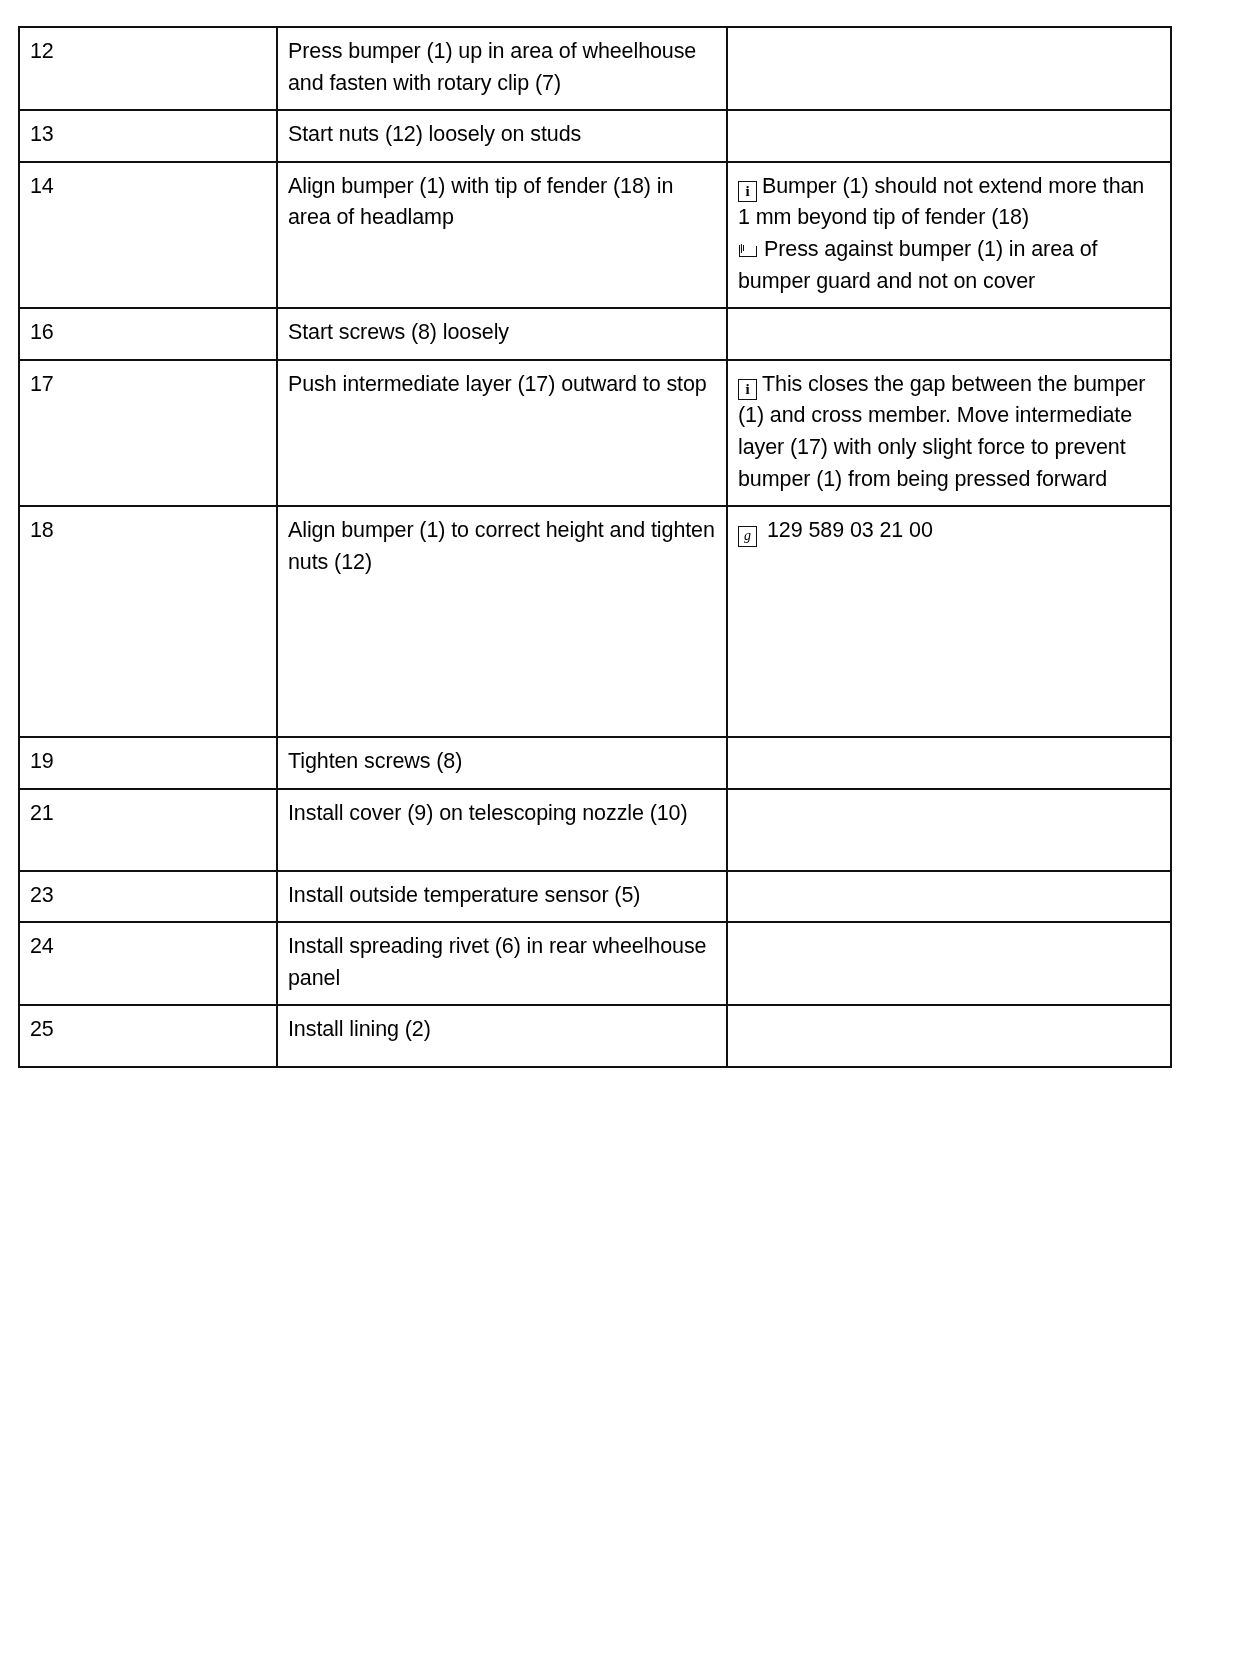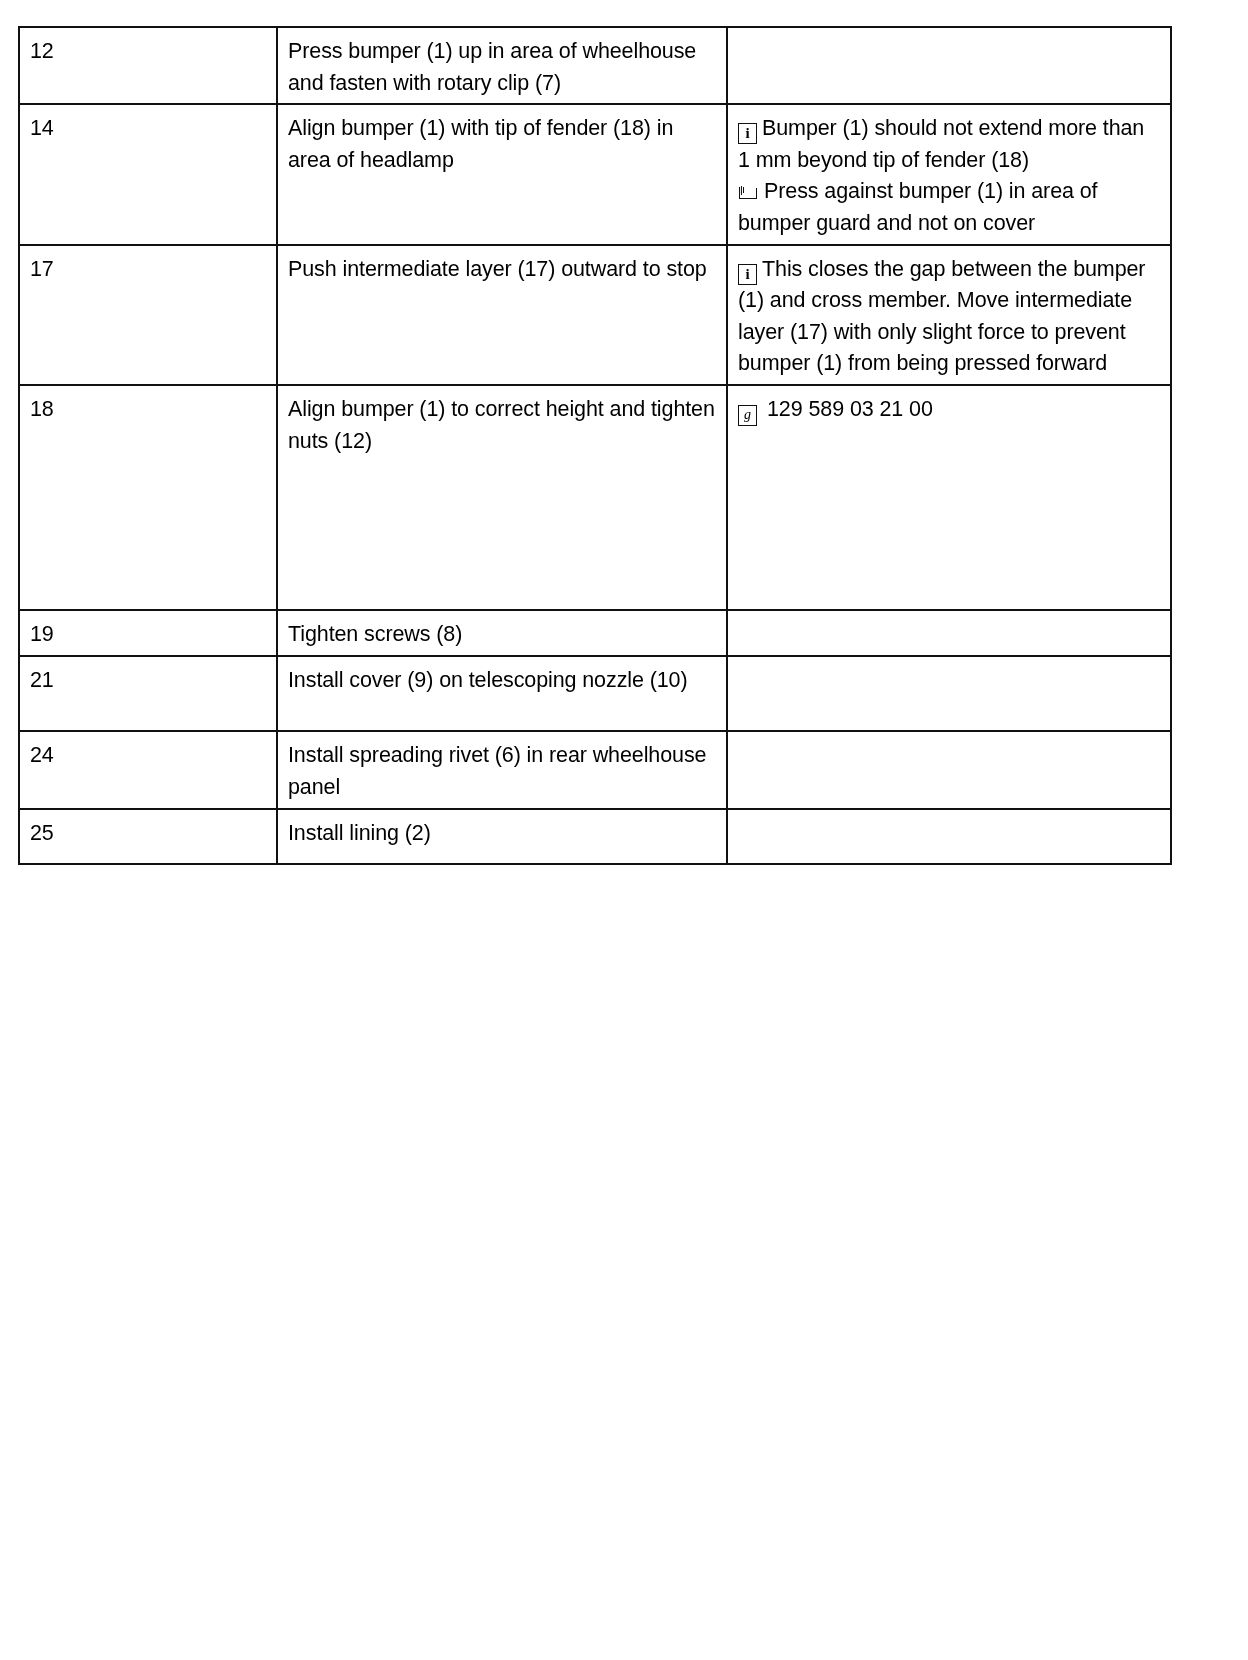--- a/index.html
+++ b/index.html
@@ -26,21 +26,21 @@
     position: absolute;
     left: 18px;
     top: 26px;
     width: 1152px;
     border-collapse: collapse;
     table-layout: fixed;
   }
   table.proc td {
     border: 2px solid #111111;
     vertical-align: top;
-    padding: 8px 10px 4px 10px;
+    padding: 8px 10px 10px 10px;
     font-size: 21.5px;
     line-height: 1.47;
     letter-spacing: -0.1px;
     font-family: "Liberation Sans", sans-serif;
   }
   col.c-num { width: 258px; }
   col.c-step { width: 450px; }
   col.c-note { width: 444px; }
 
   td.num {
@@ -122,31 +122,41 @@
       <col class="c-note">
     </colgroup>
     <tbody>
 
       <tr>
         <td class="num">12</td>
         <td class="step">Press bumper (1) up in area of wheelhouse and fasten with rotary clip (7)</td>
         <td class="note"></td>
       </tr>
 
+      <tr>
+        <td class="num">13</td>
+        <td class="step">Start nuts (12) loosely on studs</td>
+        <td class="note"></td>
+      </tr>
 
       <tr>
         <td class="num">14</td>
         <td class="step">Align bumper (1) with tip of fender (18) in area of headlamp</td>
         <td class="note">
           <span class="notefrag"><span class="icon-box">i</span><span class="inline">Bumper (1) should not extend more than 1 mm beyond tip of fender (18)</span></span>
           <span class="notefrag"><span class="icon-hand"><span class="cap">ıןı</span><span class="body"></span></span><span class="inline">Press against bumper (1) in area of bumper guard and not on cover</span></span>
         </td>
       </tr>
 
 
+      <tr>
+        <td class="num">16</td>
+        <td class="step">Start screws (8) loosely</td>
+        <td class="note"></td>
+      </tr>
 
       <tr>
         <td class="num">17</td>
         <td class="step">Push intermediate layer (17) outward to stop</td>
         <td class="note">
           <span class="notefrag"><span class="icon-box">i</span><span class="inline">This closes the gap between the bumper (1) and cross member. Move intermediate layer (17) with only slight force to prevent bumper (1) from being pressed forward</span></span>
         </td>
       </tr>
 
       <tr>
@@ -164,20 +174,25 @@
       </tr>
 
 
       <tr>
         <td class="num">21</td>
         <td class="step"><span>Install cover (9) on telescoping nozzle (10)</span><span class="spacer-mid"></span></td>
         <td class="note"></td>
       </tr>
 
 
+      <tr>
+        <td class="num">23</td>
+        <td class="step">Install outside temperature sensor (5)</td>
+        <td class="note"></td>
+      </tr>
 
       <tr>
         <td class="num">24</td>
         <td class="step">Install spreading rivet (6) in rear wheelhouse panel</td>
         <td class="note"></td>
       </tr>
 
       <tr>
         <td class="num">25</td>
         <td class="step"><span>Install lining (2)</span><span class="spacer-small"></span></td>

